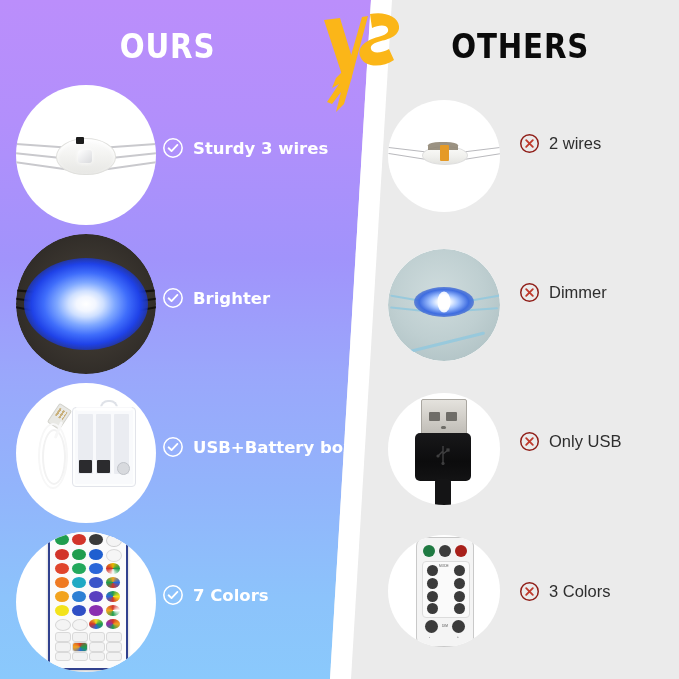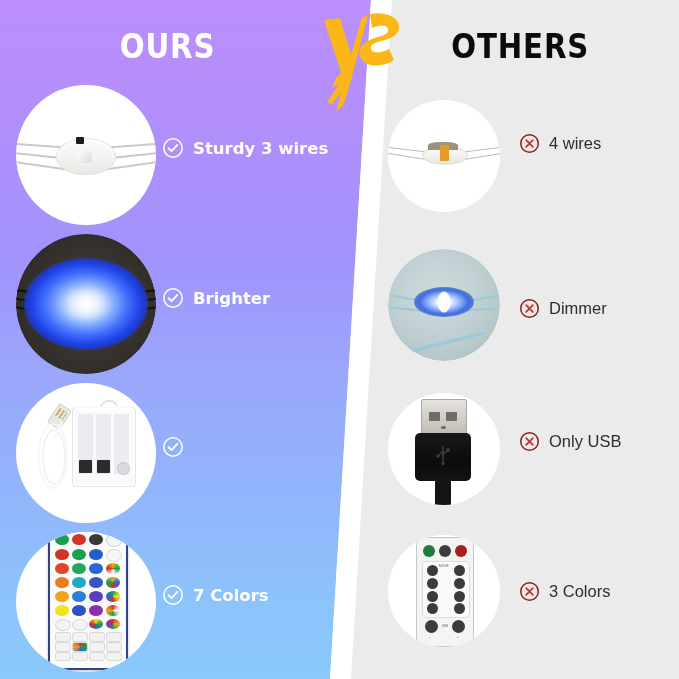--- a/index.html
+++ b/index.html
@@ -238,21 +238,21 @@
       </div>
     </div>
 
     <div class="lab lab-r" style="top:48px;">
       <span class="ico-r">
         <svg viewBox="0 0 24 24" width="21" height="21">
             <circle cx="12" cy="12" r="10" fill="none" stroke="#8f1d17" stroke-width="1.7"></circle>
             <path d="M8.2 8.2 L15.8 15.8 M15.8 8.2 L8.2 15.8" fill="none" stroke="#c0392b" stroke-width="2.1" stroke-linecap="round"></path>
           </svg>
       </span>
-      <span class="lab-text-r">4 wires</span>
+      <span class="lab-text-r">2 wires</span>
     </div>
   </div>
 
   <div class="row row-2">
 
     <div class="media-l">
       <div class="art">
         <div class="dark-ball"></div>
         <div class="dwire" style="left:-2px;top:58px;width:64px;transform:rotate(5deg);"></div>
         <div class="dwire" style="left:-2px;top:68px;width:64px;transform:rotate(8deg);"></div>
@@ -280,21 +280,21 @@
         <div class="tealwire" style="left:2px;top:50px;width:52px;transform:rotate(10deg);"></div>
         <div class="tealwire" style="left:2px;top:60px;width:50px;transform:rotate(6deg);"></div>
         <div class="tealwire" style="left:60px;top:50px;width:52px;transform:rotate(-10deg);"></div>
         <div class="tealwire" style="left:58px;top:60px;width:52px;transform:rotate(-4deg);"></div>
         <div class="tealwire" style="left:18px;top:92px;width:80px;transform:rotate(-14deg);height:3px;"></div>
         <div class="dimglow"></div>
         <div class="dimcore"></div>
       </div>
     </div>
 
-    <div class="lab lab-r" style="top:64px;">
+    <div class="lab lab-r" style="top:48px;">
       <span class="ico-r">
         <svg viewBox="0 0 24 24" width="21" height="21">
             <circle cx="12" cy="12" r="10" fill="none" stroke="#8f1d17" stroke-width="1.7"></circle>
             <path d="M8.2 8.2 L15.8 15.8 M15.8 8.2 L8.2 15.8" fill="none" stroke="#c0392b" stroke-width="2.1" stroke-linecap="round"></path>
           </svg>
       </span>
       <span class="lab-text-r">Dimmer</span>
     </div>
   </div>
 
@@ -321,20 +321,21 @@
       </div>
     </div>
 
     <div class="lab lab-l" style="top:53px;">
       <span class="ico">
         <svg viewBox="0 0 24 24" width="22" height="22">
             <circle cx="12" cy="12" r="10" fill="none" stroke="#ffffff" stroke-width="1.7"></circle>
             <path d="M7.2 12.3 L10.4 15.4 L16.8 8.6" fill="none" stroke="#ffffff" stroke-width="2" stroke-linecap="round" stroke-linejoin="round"></path>
           </svg>
       </span>
+      <span class="lab-text">USB+Battery box</span>
     </div>
 
     <div class="media-r" style="top:10px;">
       <div class="art">
         <div class="usbA-metal" style="left:33px;top:6px;width:44px;height:36px;">
           <div class="usbA-slot" style="left:7px;top:12px;width:11px;height:9px;"></div>
           <div class="usbA-slot" style="left:24px;top:12px;width:11px;height:9px;"></div>
           <div class="usbA-slot" style="left:19px;top:26px;width:5px;height:3px;border-radius:2px;"></div>
         </div>
         <div class="usbA-body" style="left:27px;top:40px;width:56px;height:48px;">

